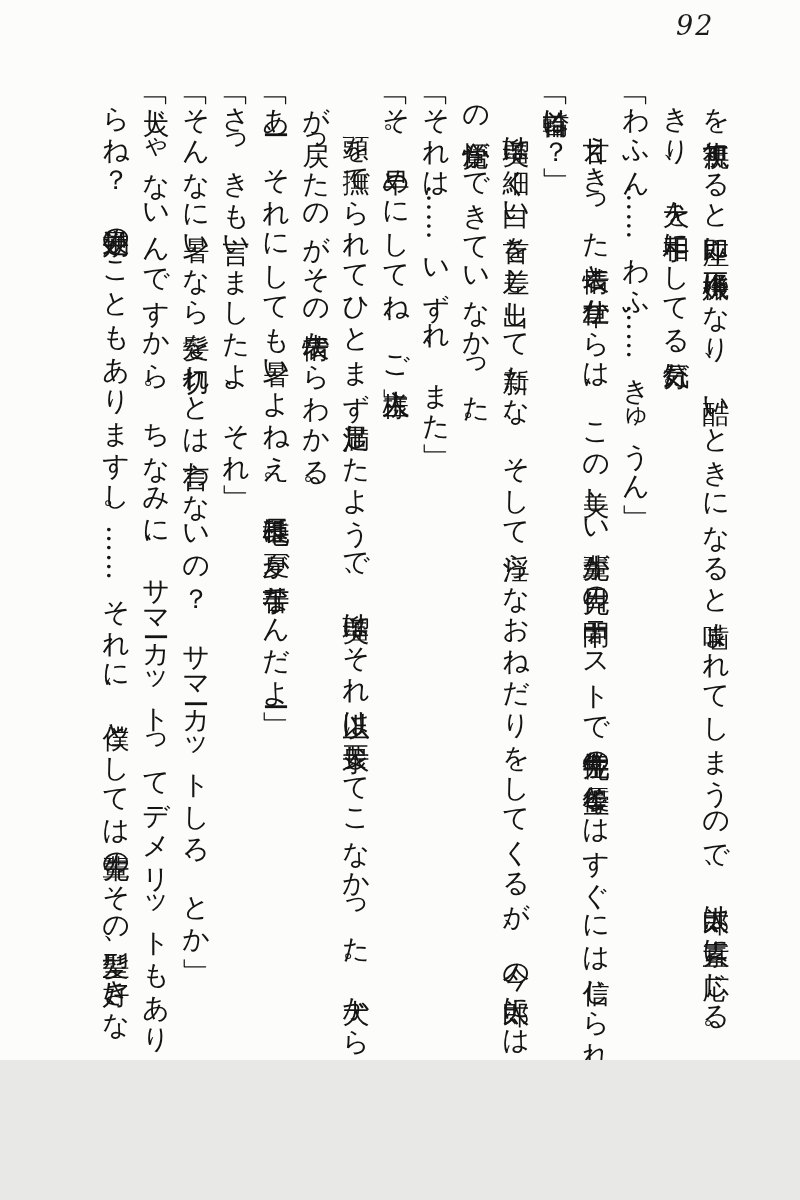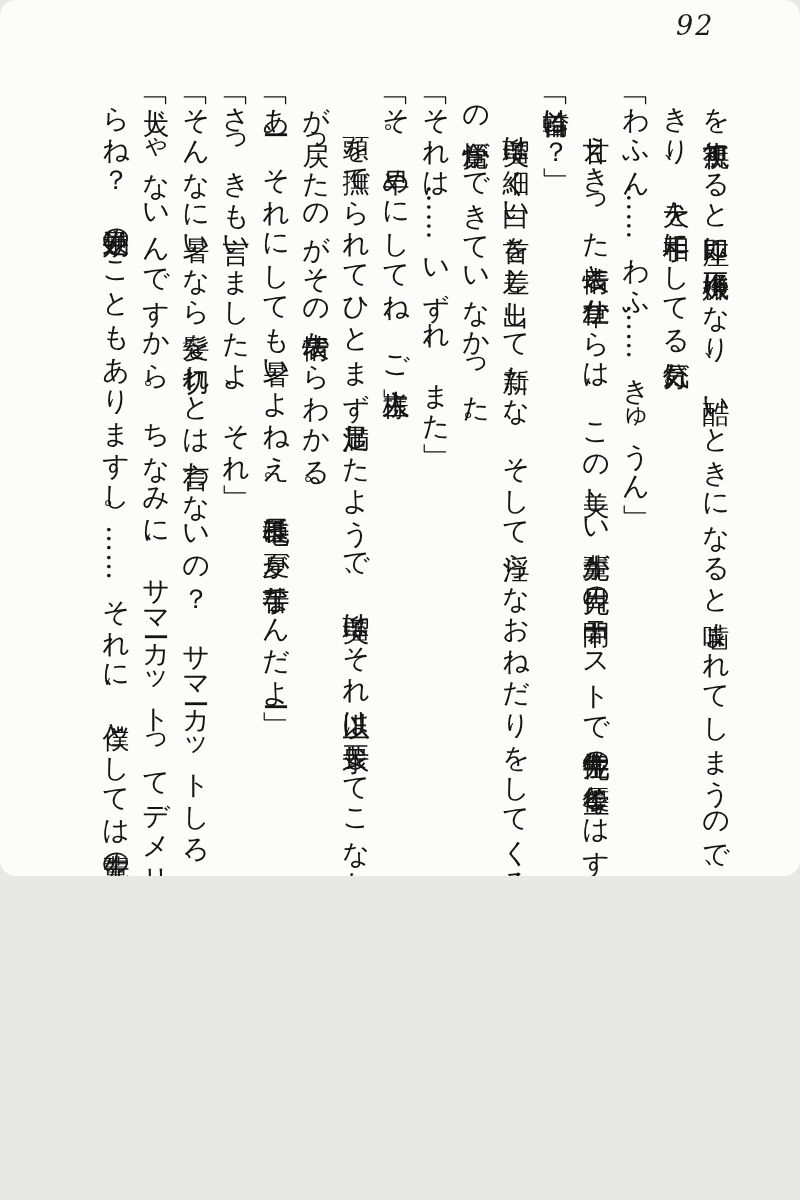--- a/index.html
+++ b/index.html
@@ -3,27 +3,26 @@
 <meta charset="utf-8">
 <style>
   html, body {
     margin: 0;
     padding: 0;
     background: #e8e8e6;
   }
   .scan-page {
     position: relative;
     width: 800px;
-    height: 876px;
+    height: 1060px;
     margin: 0 auto;
     background: #fcfcfb;
     overflow: hidden;
     font-family: "DejaVu Serif", "Liberation Serif", serif;
     color: #151515;
-    border-radius: 16px;
   }
   .page-number {
     position: absolute;
     top: 10px;
     left: 676px;
     font-size: 27px;
     font-style: italic;
     letter-spacing: 2px;
     color: #1c1c1c;
   }

